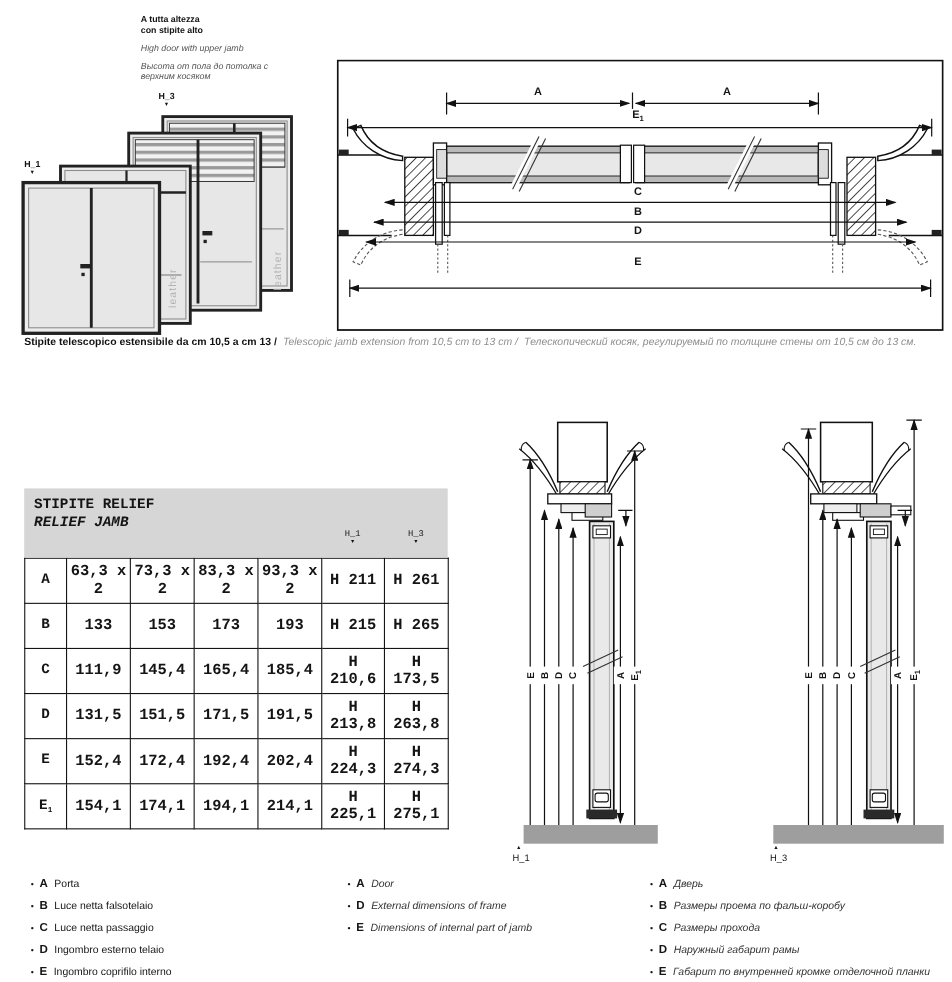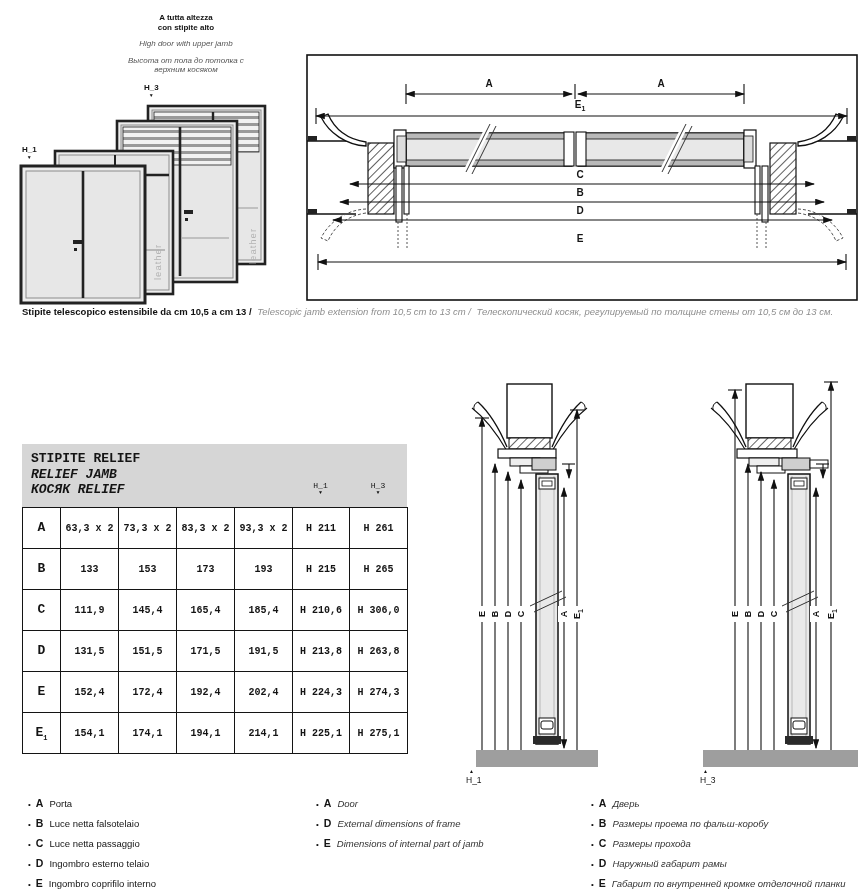--- a/index.html
+++ b/index.html
@@ -1,20 +1,20 @@
 <!DOCTYPE html>
 <html><head>
 <meta charset="utf-8">
 <style>
   html,body{margin:0;padding:0;background:#fff;}
   .page{position:relative;width:865px;height:893px;background:#fff;overflow:hidden;
         font-family:"Liberation Sans",sans-serif;color:#141414;}
   .abs{position:absolute;}
   
-  .intro{left:128px;top:13px;font-size:8px;line-height:9.5px;text-align:center;}
+  .intro{left:128px;top:13px;font-size:8px;line-height:9.5px;}
   .intro .b{font-weight:bold;}
   .intro .i{font-style:italic;color:#555;}
   .gap{height:7px;}
   
   .hmark{font-size:8px;font-weight:bold;text-align:center;line-height:8px;}
   .hmark .tri{display:block;font-size:5px;line-height:5px;margin-top:1px;color:#111;}
   
   .plan{left:306px;top:54px;width:552px;height:247px;}
   .pdim{position:absolute;transform:translateX(-50%);font-weight:bold;font-size:10px;
         background:#fff;padding:0 3px;line-height:11px;}
@@ -24,21 +24,21 @@
   .caption .cit{font-weight:bold;color:#111;}
   .caption .cgr{font-style:italic;color:#8e8e8e;margin-left:3px;}
   
   .tblwrap{left:22px;top:444px;width:385px;font-family:Liberation Mono, monospace;}
   .tbl-head{position:relative;height:63px;background:#d6d6d6;padding:7px 0 0 9px;
             box-sizing:border-box;line-height:15.5px;font-size:13px;font-weight:bold;}
   .tbl-head .it2{font-style:italic;}
   .tbl-head .hm{position:absolute;top:38px;font-weight:normal;}
   .spec{border-collapse:collapse;table-layout:fixed;width:385px;}
   .spec td{border:1.6px solid #141414;height:40px;text-align:center;
-           font-weight:bold;font-size:10px;padding:0;}
+           font-weight:bold;font-size:14px;padding:0;}
   .spec td.rl{font-size:13px;}
   
   .sec{top:350px;height:445px;}
   .sec1{left:462px;width:206px;}
   .sec2{left:694px;width:171px;}
   .vdim{position:absolute;top:258px;width:16px;height:12px;line-height:12px;text-align:center;
         font-weight:bold;font-size:9px;background:#fff;transform:rotate(-90deg);}
   .foot{position:absolute;top:419px;font-size:8.5px;line-height:9px;}
   .foot .tri{display:block;font-size:5px;line-height:5px;margin:0 0 2px 3px;color:#111;}
   
@@ -226,21 +226,20 @@
   <div class="abs caption">
     <span class="cit">Stipite telescopico estensibile da cm 10,5 a cm 13 /</span>
     <span class="cgr">Telescopic jamb extension from 10,5 cm to 13 cm /</span>
     <span class="cgr">Телескопический косяк, регулируемый по толщине стены от 10,5 см до 13 см.</span>
   </div>
 
   <div class="abs tblwrap">
     <div class="tbl-head">
       <div>STIPITE RELIEF</div>
       <div class="it2">RELIEF JAMB</div>
-      <div class="it2">КОСЯК RELIEF</div>
       <div class="hm hmark" style="left:270px;width:57px;">
         <span>H_1</span><span class="tri">▼</span>
       </div>
       <div class="hm hmark" style="left:327px;width:58px;">
         <span>H_3</span><span class="tri">▼</span>
       </div>
     </div>
     <table class="spec">
       <colgroup>
           <col style="width:38px">
@@ -270,21 +269,21 @@
             <td>H 215</td>
             <td>H 265</td>
       </tr>
       <tr>
         <td class="rl"><span>C</span><sub></sub></td>
         <td>111,9</td>
             <td>145,4</td>
             <td>165,4</td>
             <td>185,4</td>
             <td>H 210,6</td>
-            <td>H 306,0</td>
+            <td>H 173,5</td>
       </tr>
       <tr>
         <td class="rl"><span>D</span><sub></sub></td>
         <td>131,5</td>
             <td>151,5</td>
             <td>171,5</td>
             <td>191,5</td>
             <td>H 213,8</td>
             <td>H 263,8</td>
       </tr>

